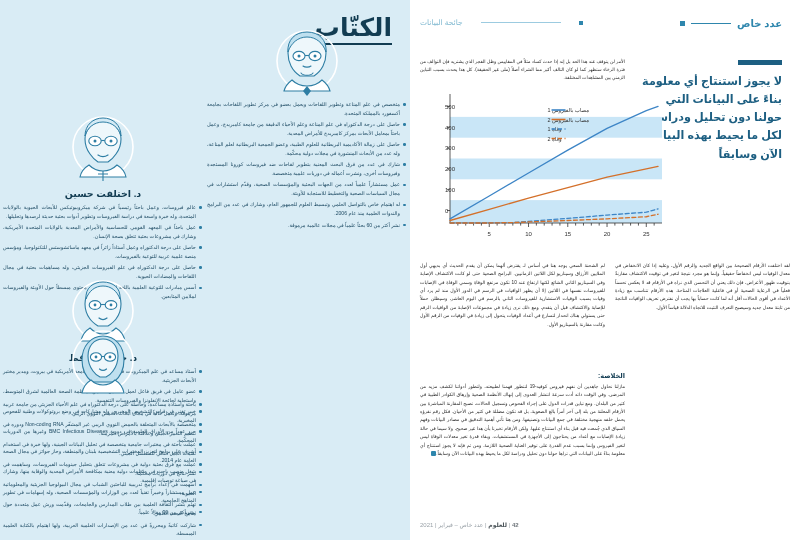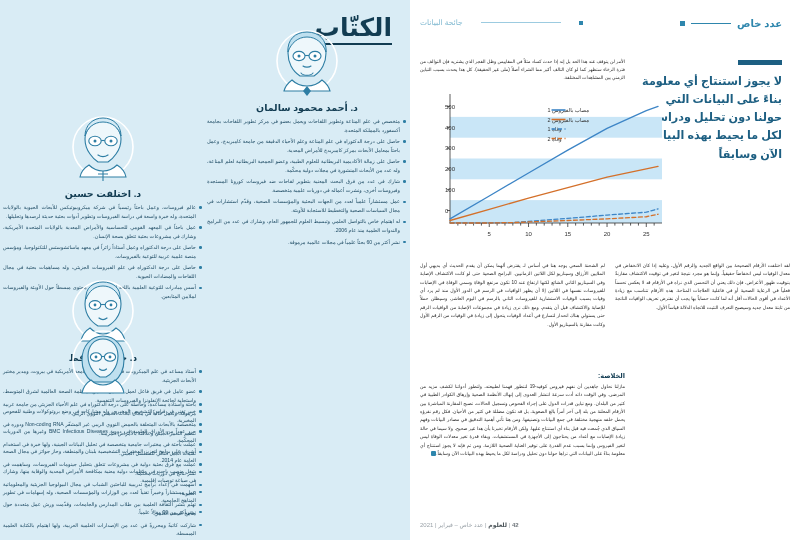--- a/index.html
+++ b/index.html
@@ -136,21 +136,20 @@
             <ellipse cx="47" cy="34" rx="6" ry="4.6" fill="#ffffff" stroke="#2e7ea4" stroke-width="1.1"></ellipse>
             <line x1="37" y1="33.5" x2="41" y2="33.5" stroke="#2e7ea4" stroke-width="1.1"></line>
             <circle cx="31" cy="34" r="1.5" fill="#2e7ea4"></circle>
             <circle cx="47" cy="34" r="1.5" fill="#2e7ea4"></circle>
             <path d="M35 44c2 1.5 6 1.5 8 0" fill="none" stroke="#2e7ea4" stroke-width="1.1" stroke-linecap="round"></path>
             <path d="M33 51c2 3 10 3 12 0" fill="none" stroke="#2e7ea4" stroke-width="1.1" stroke-linecap="round"></path>
             <path d="M24 58c4 4 9 6 15 6s11-2 15-6c4 3 7 7 8 11H16c1-4 4-8 8-11z" fill="#ffffff" stroke="#2e7ea4" stroke-width="1.1"></path>
             <path d="M39 64l-4 5 4 5 4-5-4-5z" fill="#2e7ea4"></path>
           </svg>
         </div>
-        <div class="author-name">د. أحمد محمود سالمان</div>
         <ul class="bullets">
           <li>متخصص في علم المناعة وتطوير اللقاحات ويعمل بعضو في مركز تطوير اللقاحات بجامعة أكسفورد بالمملكة المتحدة.</li>
           <li>حاصل على درجة الدكتوراه في علم المناعة وعلم الأحياء الدقيقة من جامعة كامبريدج، وعمل باحثاً بمعامل الأبحاث بمركز كامبريدج للأمراض المعدية.</li>
           <li>حاصل على زمالة الأكاديمية البريطانية للعلوم الطبية، وعضو الجمعية البريطانية لعلم المناعة، وله عدد من الأبحاث المنشورة في مجلات دولية محكّمة.</li>
           <li>شارك في عدد من فرق البحث المعنية بتطوير لقاحات ضد فيروسات كورونا المستجدة وفيروسات أخرى، ونشرت أعماله في دوريات علمية متخصصة.</li>
           <li>عمل مستشاراً علمياً لعدد من الجهات البحثية والمؤسسات الصحية، وقدّم استشارات في مجال السياسات الصحية والتخطيط للاستجابة للأوبئة.</li>
           <li>له اهتمام خاص بالتواصل العلمي وتبسيط العلوم للجمهور العام، وشارك في عدد من البرامج والندوات العلمية منذ عام 2006.</li>
           <li>نشر أكثر من 60 بحثاً علمياً في مجلات عالمية مرموقة.</li>
         </ul>
       </div>

